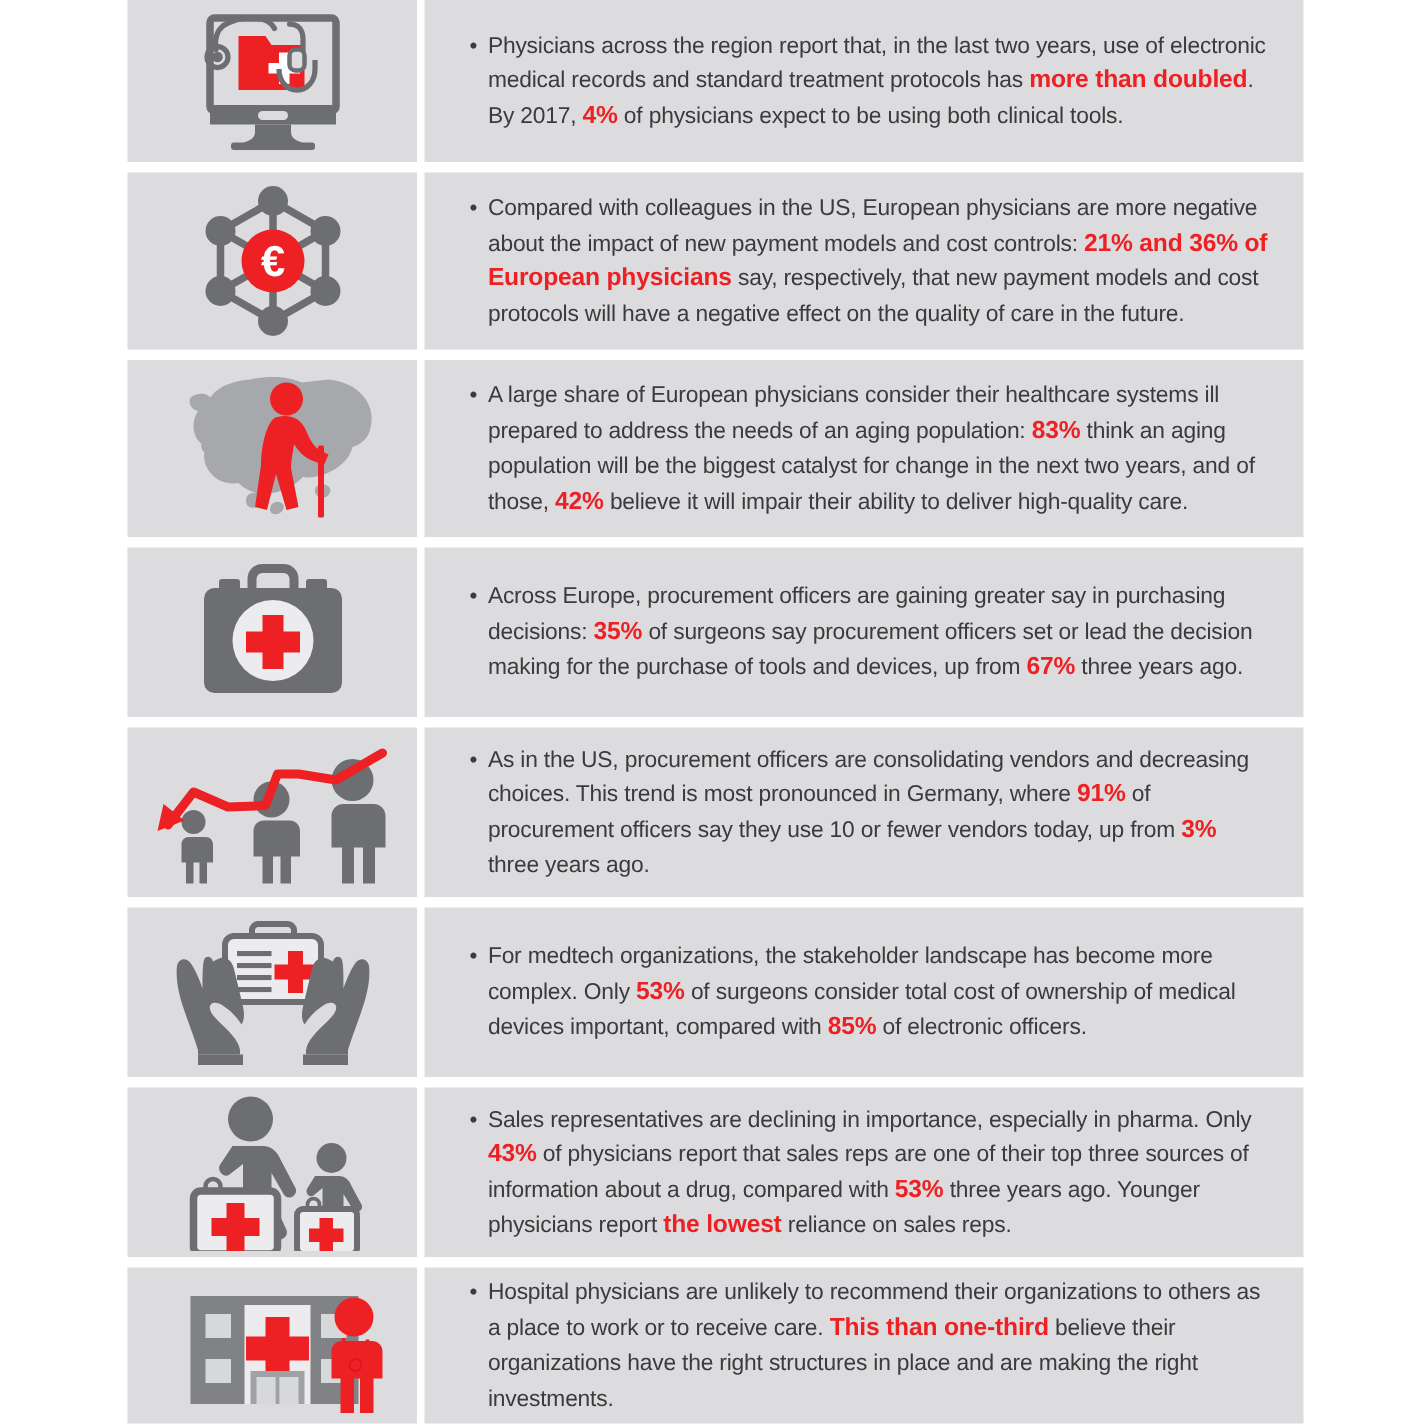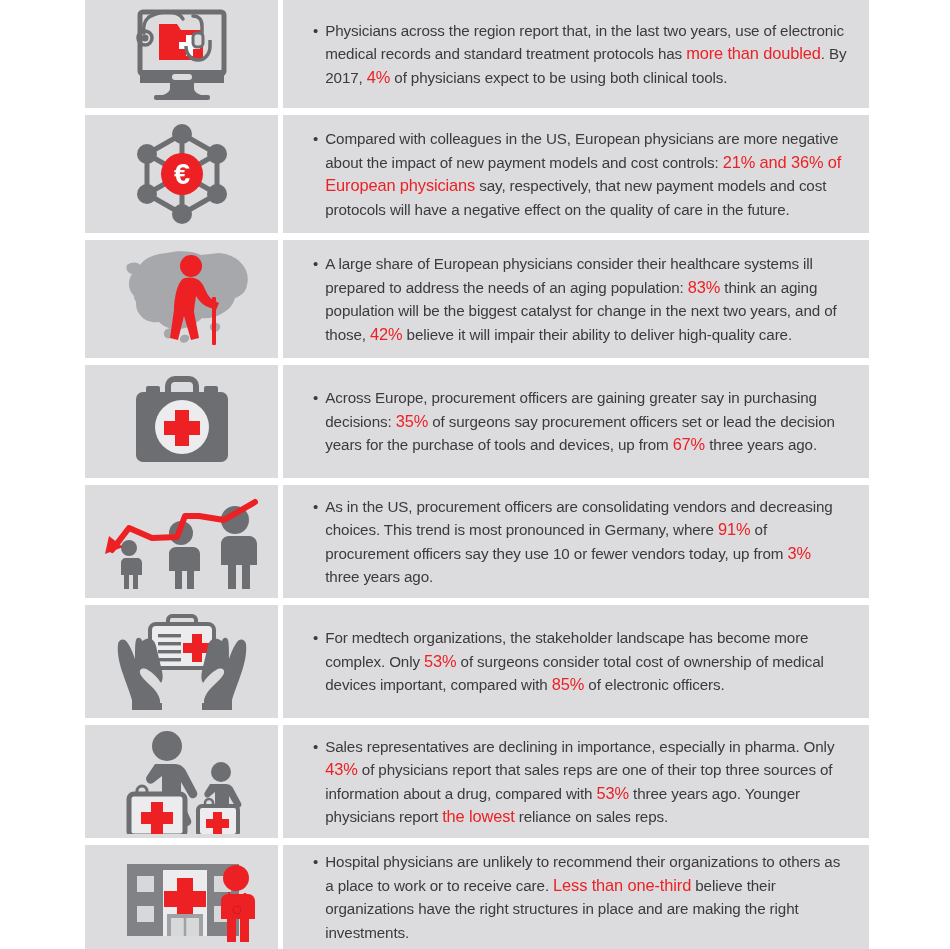--- a/index.html
+++ b/index.html
@@ -57,21 +57,21 @@
   }
   .stat-text{
     color:#3b3b3d;
     font-size:15.2px;
     line-height:23.5px;
     letter-spacing:-0.12px;
     text-align:left;
   }
   .stat-text .hl-big{
     color:#ed2024;
-    font-weight:normal;
+    font-weight:bold;
     font-size:16.4px;
   }
   svg{display:block;}
 </style>
 </head>
 <body>
 
 <div id="infographic">
 
   <div class="row" style="top:0px;height:108px;">
@@ -177,21 +177,21 @@
           <rect x="76" y="12" width="14" height="8" rx="2" fill="#6d6e71"></rect>
           <rect x="8" y="18" width="92" height="70" rx="7" fill="#6d6e71"></rect>
           <circle cx="54" cy="53" r="27" fill="#ececee"></circle>
           <path d="M47 36 h14 v11 h11 v14 h-11 v11 h-14 v-11 h-11 v-14 h11 z" fill="#ed2024"></path>
         </svg>
       </span>
     </div>
     <div class="text-panel">
       <div class="bullet-wrap">
         <span class="bullet-dot">•</span>
-        <div class="stat-text"><span>Across Europe, procurement officers are gaining greater say in purchasing decisions: </span><span class="hl-big">35%</span><span> of surgeons say procurement officers set or lead the decision years for the purchase of tools and devices, up from </span><span class="hl-big">67%</span><span> three years ago.</span></div>
+        <div class="stat-text"><span>Across Europe, procurement officers are gaining greater say in purchasing decisions: </span><span class="hl-big">35%</span><span> of surgeons say procurement officers set or lead the decision making for the purchase of tools and devices, up from </span><span class="hl-big">67%</span><span> three years ago.</span></div>
       </div>
     </div>
   </div>
 
   <div class="row" style="top:485px;height:113px;">
     <div class="icon-panel">
       <span>
         <svg width="166" height="96" viewBox="0 0 166 96">
           <g fill="#6d6e71">
             <circle cx="30" cy="54" r="8"></circle>
@@ -292,18 +292,18 @@
             <path d="M123 42 h24 c4 0 7 3 7 7 v18 h-6 v23 h-9 v-23 h-4 v23 h-9 v-23 h-6 v-18 c0 -4 3 -7 7 -7 z"></path>
           </g>
           <path d="M128 40 c0 10 3 16 8 16 c5 0 8 -6 8 -15" fill="none" stroke="#ed2024" stroke-width="2.5"></path>
           <circle cx="136" cy="58" r="4" fill="#ed2024" stroke="#cf1a20" stroke-width="1"></circle>
         </svg>
       </span>
     </div>
     <div class="text-panel">
       <div class="bullet-wrap">
         <span class="bullet-dot">•</span>
-        <div class="stat-text"><span>Hospital physicians are unlikely to recommend their organizations to others as a place to work or to receive care. </span><span class="hl-big">Less than one-third</span><span> believe their organizations have the right structures in place and are making the right investments.</span></div>
+        <div class="stat-text"><span>Hospital physicians are unlikely to recommend their organizations to others as a place to work or to receive care. </span><span class="hl-big">This than one-third</span><span> believe their organizations have the right structures in place and are making the right investments.</span></div>
       </div>
     </div>
   </div>
 
 </div>
 
 </body></html>

